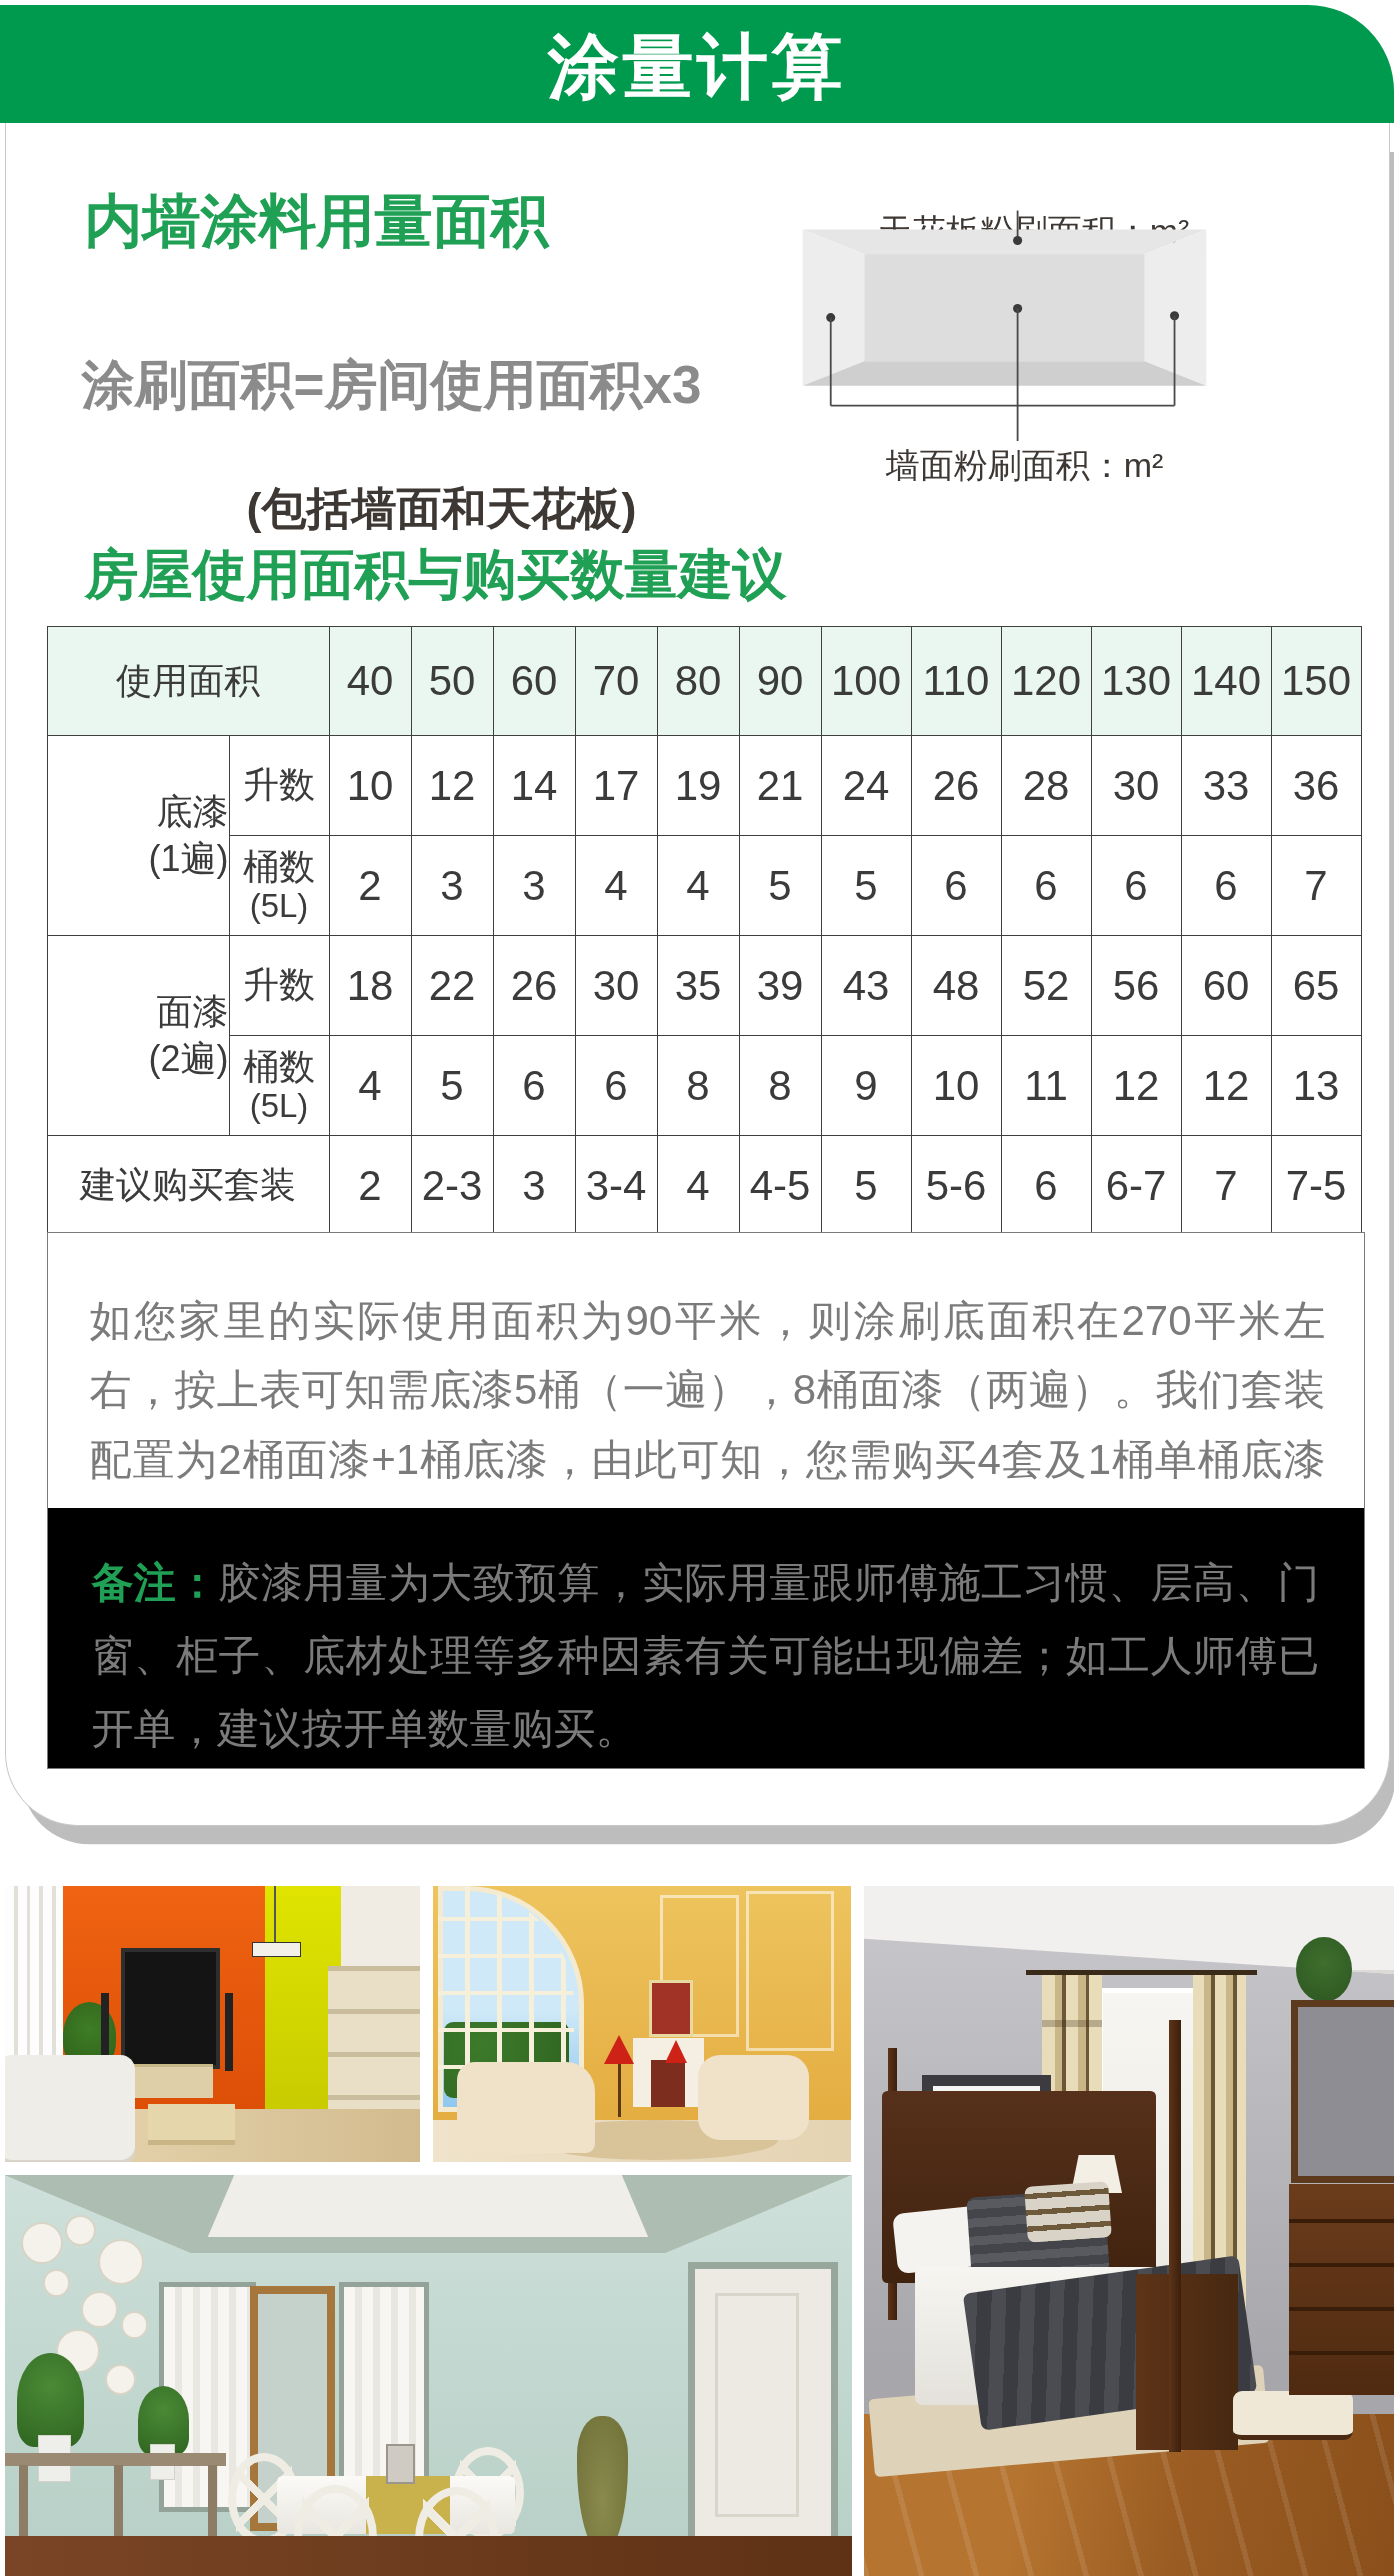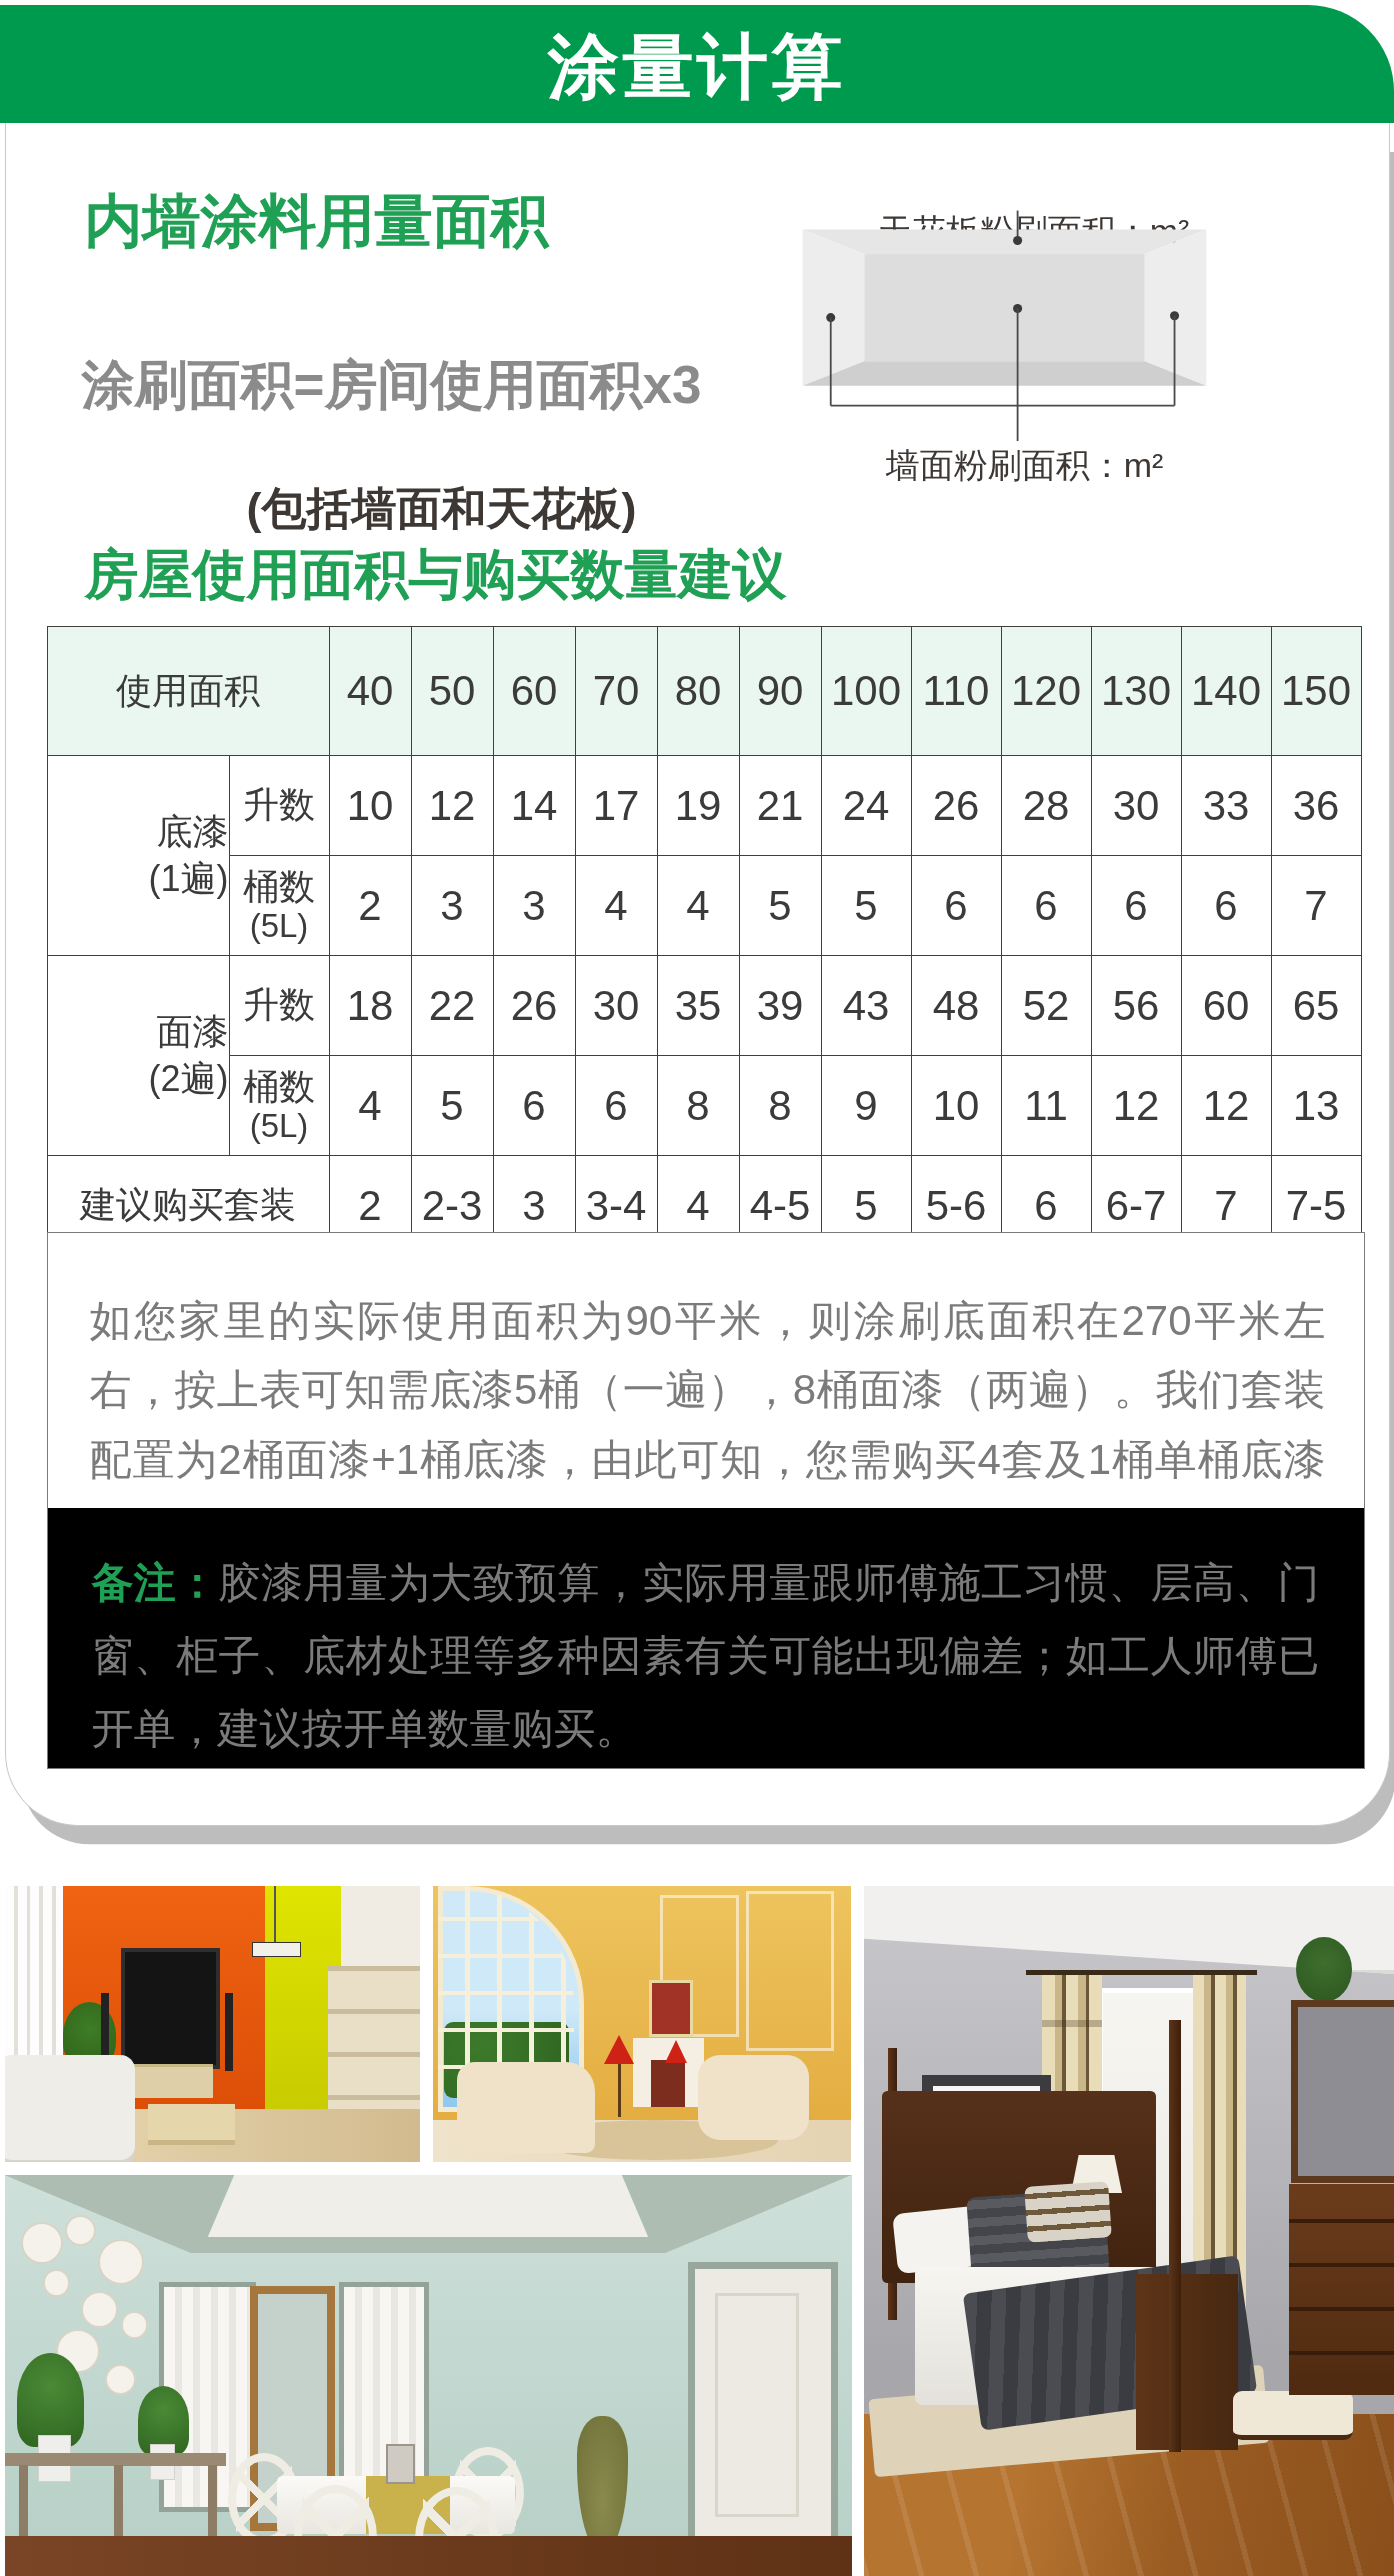--- a/index.html
+++ b/index.html
@@ -24,21 +24,21 @@
   .diag-label-top{left:783px;top:42px;margin-top:44px;}
   .diag-label-bottom{left:774px;top:320px;}
   .diag-svg{position:absolute;left:783px;top:82px;width:508px;height:247px;}
 
   .section-heading{position:absolute;left:79px;top:416px;font-size:54px;font-weight:bold;color:#1fa054;}
 
   
   .usage-table{position:absolute;left:41px;top:503px;border-collapse:collapse;table-layout:fixed;background:#fff;}
   .usage-table td{border:1.8px solid #3f3f3f;text-align:center;vertical-align:middle;color:#3b3b3b;font-size:42px;padding:0;background:#fff;}
   .usage-table tr{height:100px;}
-  .usage-table tr.t-head{height:129px;}
+  .usage-table tr.t-head{height:109px;}
   .usage-table tr.t-head td{background:#e9f7f0;}
   .usage-table td.zh{font-size:36px;}
   .usage-table td.group div{line-height:1.3;text-align:right;}
   .usage-table td.sub div{line-height:1.15;}
   .usage-table td.sub .small{font-size:33px;}
 
   
   .detail-box{position:absolute;left:41px;top:1109px;width:1318px;height:537px;border:1.8px solid #7a7a7a;background:#fff;}
   .explanation{position:absolute;left:42px;top:53px;width:1236px;font-size:42px;line-height:1.65;color:#7b7b7b;text-align:justify;}
   .remark{position:absolute;left:0;right:0;bottom:0;height:260px;background:#000000;padding:38px 44px 0 44px;

